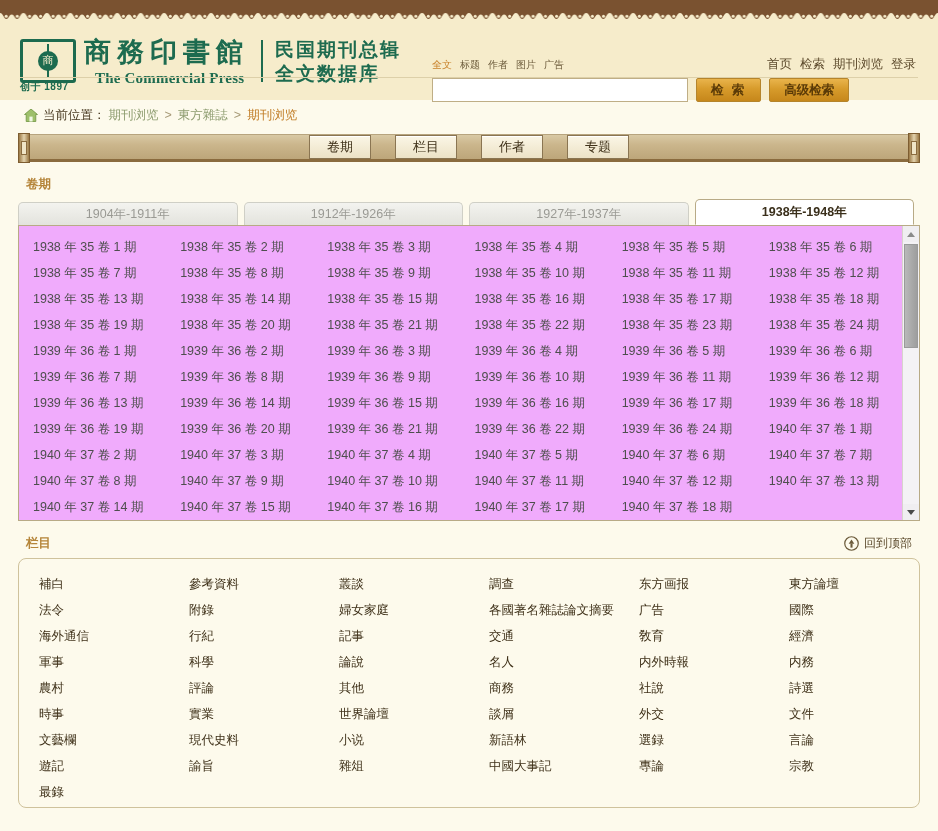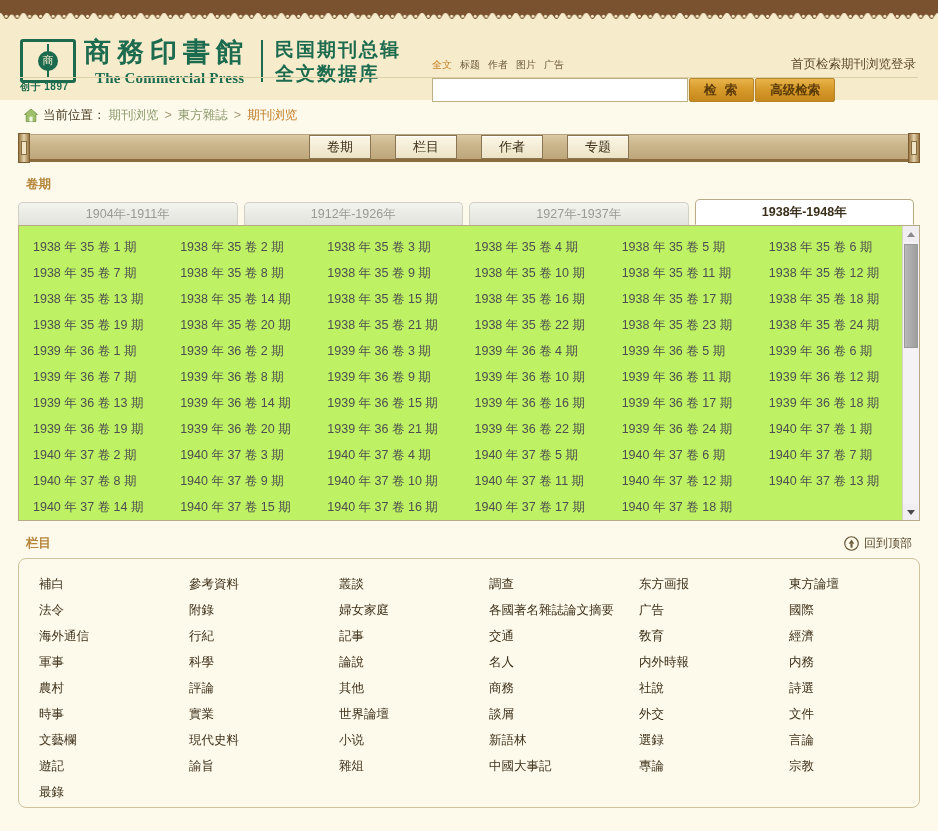--- a/index.html
+++ b/index.html
@@ -39,35 +39,35 @@
   .logo-est { position: absolute; left: 20px; top: 58px; font-size: 10px; color: #1d6b4f; font-weight: bold; letter-spacing: .5px; }
   .logo-cn { font-family: "DejaVu Serif", serif; font-size: 27px; color: #1d6b4f; font-weight: bold; letter-spacing: 6px; }
   .logo-en { font-family: "Liberation Serif", serif; font-size: 15px; color: #1d6b4f; font-weight: bold; letter-spacing: .2px; margin-left: 11px; }
   .logo-divider { width: 2px; height: 42px; background: #1d6b4f; margin: 0 12px; }
   .logo-db { font-family: "DejaVu Serif", serif; color: #1d6b4f; font-weight: bold; font-size: 19px; line-height: 24px; letter-spacing: 2px; }
 
   .search-zone { position: absolute; left: 432px; top: 36px; }
   .search-types { display: flex; gap: 8px; font-size: 10px; margin-bottom: 6px; }
   .search-types span { cursor: pointer; color: #6b5a3a; }
   .search-types span.active { color: #c9822b; }
-  .search-row { display: flex; align-items: center; gap: 1px; }
+  .search-row { display: flex; align-items: center; gap: 8px; }
   .search-input {
     width: 256px; height: 24px; border: 1px solid #bfae86; background: #fff;
     padding: 2px 5px; font-size: 12px; color: #333; outline: none;
     font-family: "Liberation Sans", sans-serif;
   }
   .btn-gold {
     height: 24px; padding: 0 14px; border: 1px solid #b5842b; border-radius: 2px;
     background: linear-gradient(180deg,#e9b44c 0%, #d79b2b 45%, #c6871b 100%);
     color: #5a3a07; font-size: 12.5px; font-weight: bold; cursor: pointer;
     line-height: 22px; letter-spacing: 2px; font-family: "DejaVu Sans", sans-serif;
   }
   .btn-gold.adv { letter-spacing: 0px; }
 
-  .topnav { position: absolute; right: 22px; top: 34px; display: flex; gap: 0; font-size: 12.5px; }
+  .topnav { position: absolute; right: 22px; top: 34px; display: flex; gap: 8px; font-size: 12.5px; }
   .topnav span { color: #5c4a2c; cursor: pointer; }
 
   .head-rule { position: absolute; left: 20px; right: 20px; bottom: 22px; height: 1px; background: #ddd0a9; }
 
   
   .breadcrumb { height: 30px; display: flex; align-items: center; padding-left: 24px; font-size: 12.5px; background: #fdfaec; }
   .home-icon { width: 14px; height: 13px; margin-right: 5px; display: inline-block; }
   .breadcrumb .lbl { color: #4a3b22; }
   .breadcrumb .crumb { color: #8d9c6f; margin: 0 3px; cursor: pointer; }
   .breadcrumb .crumb.current { color: #c07c25; }
@@ -115,21 +115,21 @@
     border-radius: 5px 5px 0 0; cursor: pointer;
   }
   .yeartab.active {
     height: 26px; line-height: 25px; color: #3a2f1b; font-weight: bold;
     background: #fff; border-color: #b8aa86; border-bottom: 1px solid #fff;
     position: relative; z-index: 3;
   }
 
   
   .panel {
-    margin: 0 18px; background: #bef264; border: 1px solid #b8aa86;
+    margin: 0 18px; background: #f0abfc; border: 1px solid #b8aa86;
     height: 296px; position: relative; overflow: hidden;
   }
   .issue-scroll { position: absolute; left: 0; top: 0; right: 17px; bottom: 0; overflow: hidden; padding-top: 8px; }
   .issue-grid { display: grid; grid-template-columns: repeat(6, 1fr); }
   .issue-cell {
     font-size: 12.5px; color: #4e4e4e; height: 26px; line-height: 26px;
     padding-left: 14px; white-space: nowrap; cursor: pointer;
     font-family: "Liberation Sans", sans-serif;
   }
 

